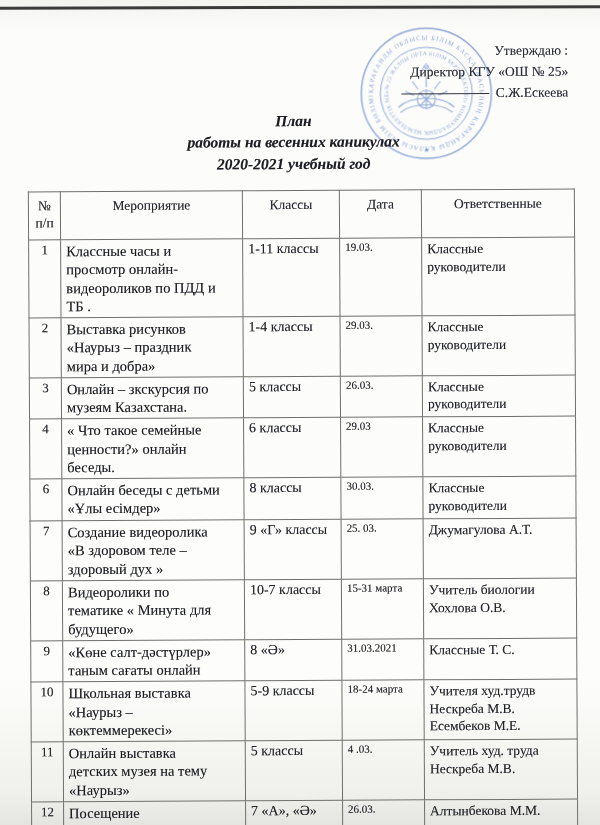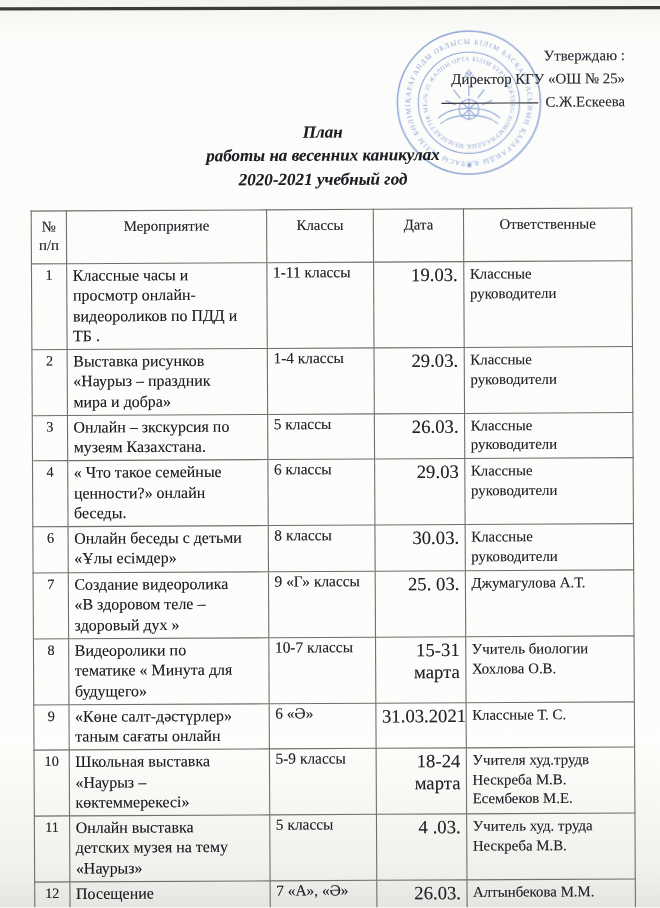--- a/index.html
+++ b/index.html
@@ -67,21 +67,21 @@
     overflow:hidden;
   }
   thead tr{height:48px;}
   table.plan th{
     font-weight:normal;font-size:13.5px;text-align:center;
     padding-top:6px;line-height:1.25;color:#26272e;
   }
   td.c-num{font-size:13px;text-align:center;padding-top:3px;}
   td.c-act{font-size:14.5px;line-height:1.26;color:#1b1c21;padding-top:3px;}
   td.c-cls{font-size:14px;padding-top:4px;}
-  td.c-date{font-size:17px;text-align:right;padding-top:7px;}
+  td.c-date{font-size:11px;text-align:left;padding-top:7px;}
   td.c-resp{font-size:13.5px;line-height:1.3;padding-top:7px;}
   #rows tr:nth-child(1){height:74px;}
   #rows tr:nth-child(2){height:56px;}
   #rows tr:nth-child(3){height:36px;}
   #rows tr:nth-child(4){height:56px;}
   #rows tr:nth-child(5){height:42px;}
   #rows tr:nth-child(6){height:52px;}
   #rows tr:nth-child(7){height:48px;}
   #rows tr:nth-child(8){height:38px;}
   #rows tr:nth-child(9){height:57px;}
@@ -228,21 +228,21 @@
 будущего»</td>
     <td class="c-cls">10-7 классы</td>
     <td class="c-date">15-31 марта</td>
     <td class="c-resp">Учитель биологии
 Хохлова О.В.</td>
   </tr>
             <tr>
     <td class="c-num">9</td>
     <td class="c-act">«Көне салт-дәстүрлер»
 таным сағаты онлайн</td>
-    <td class="c-cls">6 «Ә»</td>
+    <td class="c-cls">8 «Ә»</td>
     <td class="c-date">31.03.2021</td>
     <td class="c-resp">Классные Т. С.</td>
   </tr>
             <tr>
     <td class="c-num">10</td>
     <td class="c-act">Школьная выставка
 «Наурыз –
 көктеммерекесі»</td>
     <td class="c-cls">5-9 классы</td>
     <td class="c-date">18-24 марта</td>

